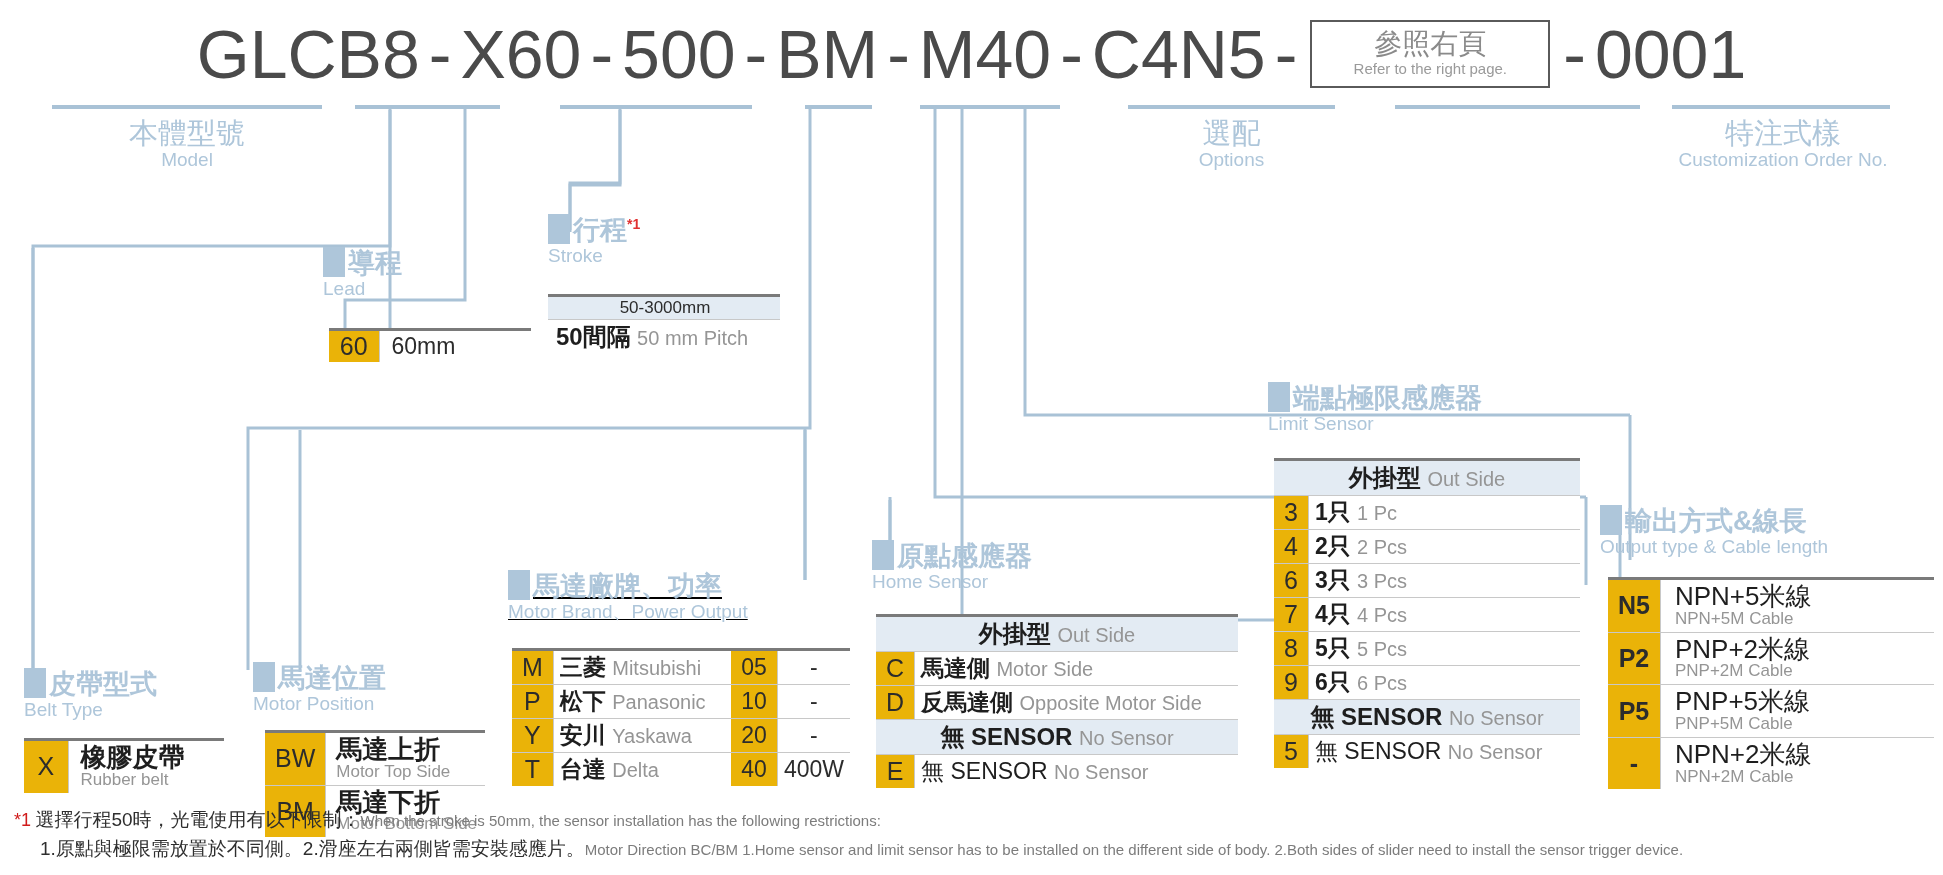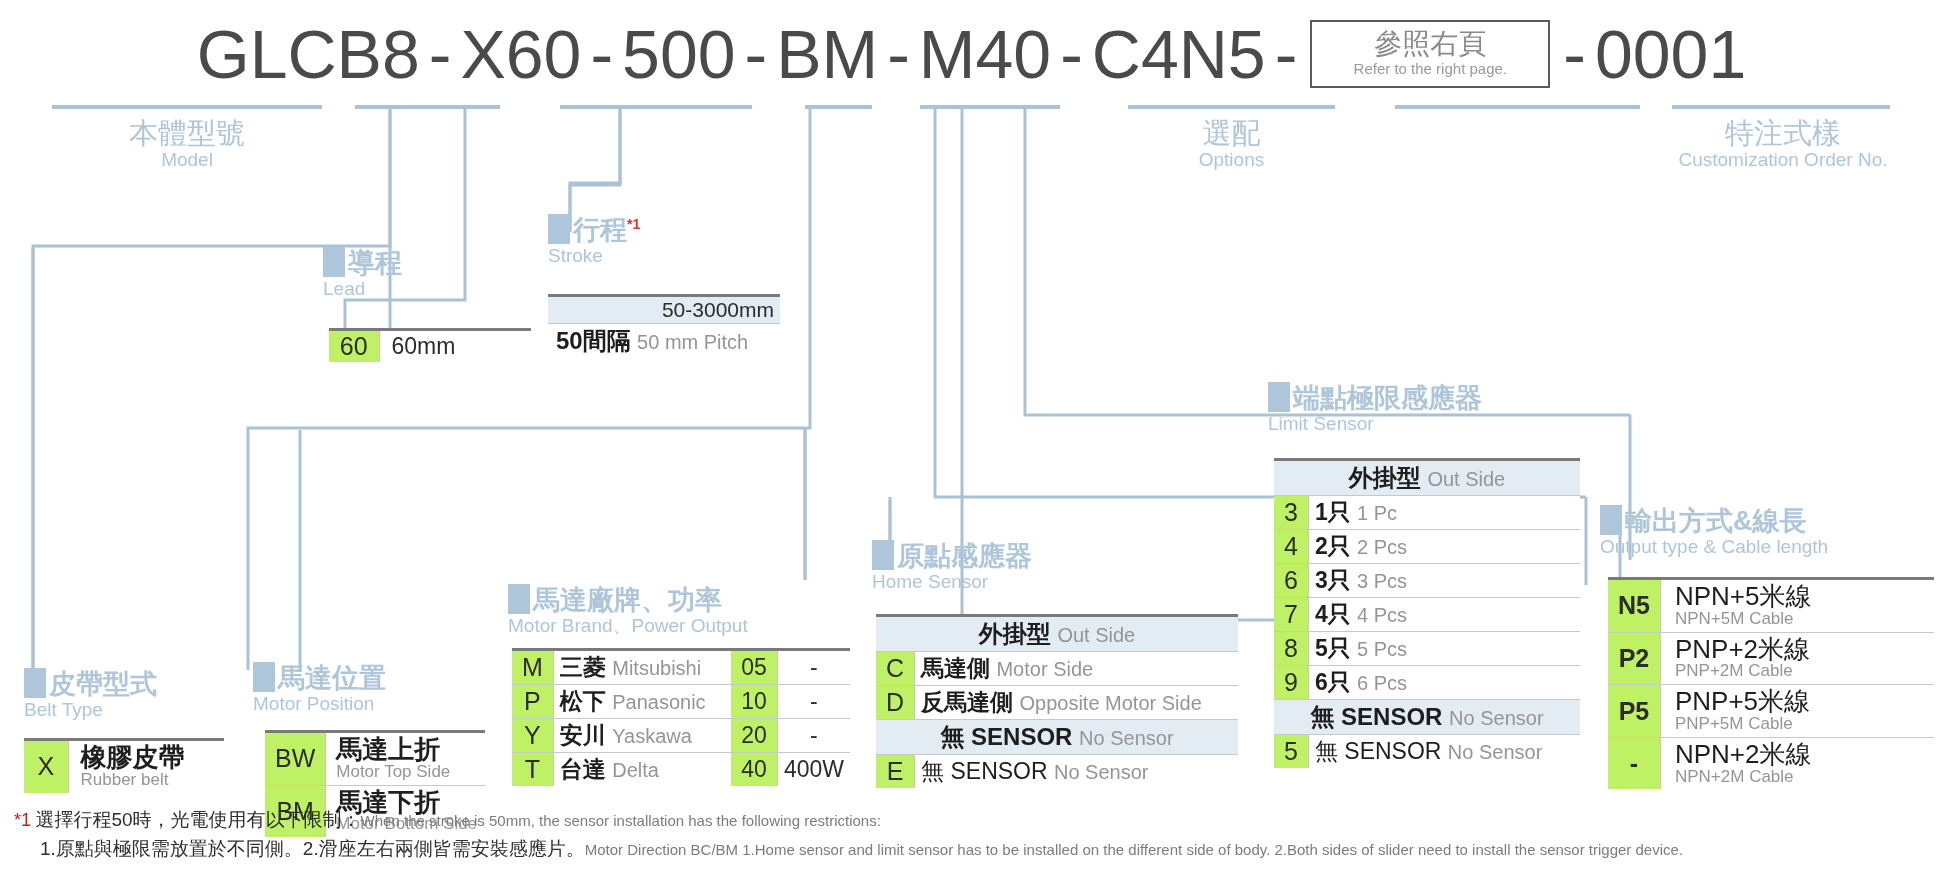--- a/index.html
+++ b/index.html
@@ -56,21 +56,21 @@
   .tbl table { border-collapse: collapse; width: 100%; }
   .tbl td {
     border-bottom: 1px solid #c8c8c8;
     padding: 1px 6px; vertical-align: middle;
     font-size: 23px; color: #2c2c2c;
   }
   .tbl tr:last-child td { border-bottom: none; }
   .tbl .topline { border-top: 3px solid #7a7a7a; }
   .tbl .botline { border-bottom: 3px solid #7a7a7a; }
   .tbl td.key {
-    background: #bef264; text-align: center; font-size: 25px;
+    background: #eab308; text-align: center; font-size: 25px;
     border-right: 1px solid #c8c8c8; width: 1%; white-space: nowrap;
     padding-left: 10px; padding-right: 10px;
   }
   .tbl td.val { text-align: left; white-space: nowrap; }
   .tbl td.hdr {
     background: #e3ebf3; text-align: center; white-space: nowrap;
     font-weight: 700; font-size: 24px;
   }
   .zhs { font-weight: 700; color: #1e1e1e; }
   .ens { color: #959595; font-weight: 400; font-size: 20px; }
@@ -190,21 +190,21 @@
 
   <div class="lbl" style="left:548px; top:214px;">
     <div class="zh"><span class="sq"></span><span>行程</span><span class="sup">*1</span></div>
     <div class="en indent-en">Stroke</div>
   </div>
 
   <div class="tbl" style="left:548px; top:294px; width:232px;">
     <table>
       <tbody>
           <tr>
-        <td class="hdr topline" style="text-align:right;padding-left:8px;font-weight:400;font-size:21px;">50-3000mm</td>
+        <td class="hdr topline" style="text-align:center;padding-left:8px;font-weight:400;font-size:17px;">50-3000mm</td>
       </tr>
       <tr>
         <td class="val botline" style="padding-left:8px;">
           <span class="zhs" style="font-size:24px;">50間隔</span>
           <span class="ens">50 mm Pitch</span>
         </td>
       </tr>
     </tbody>
       </table>
   </div>
@@ -346,21 +346,21 @@
         </td>
       </tr>
       <tr>
         <td class="key botline">E</td>
         <td class="val botline"><span class="zhs" style="font-weight:400;">無 SENSOR</span> <span class="ens">No Sensor</span></td>
       </tr>
     </tbody>
       </table>
   </div>
 
-  <div class="lbl" style="left:508px; top:584px;">
+  <div class="lbl" style="left:508px; top:570px;text-decoration:underline;">
     <div class="zh"><span class="sq"></span><span>馬達廠牌、功率</span></div>
     <div class="en indent-en">Motor Brand、Power Output</div>
   </div>
 
   <div class="tbl" style="left:512px; top:648px; width:338px;">
     <table>
       <tbody>
           <tr>
         <td class="key topline" style="width:36px;">M</td>
         <td class="val topline"><span class="zhs">三菱</span> <span class="ens">Mitsubishi</span></td>

